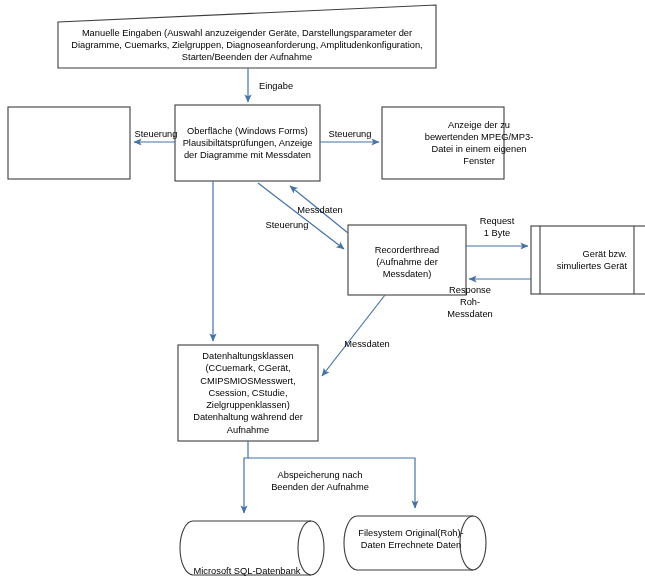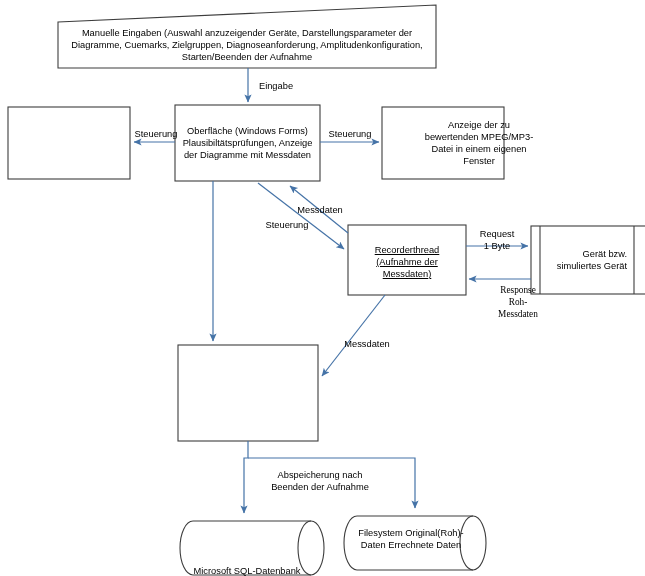--- a/index.html
+++ b/index.html
@@ -117,28 +117,31 @@
 
 
   <div class="node-text" style="left:176px; top:106px; width:143px; height:74px;align-items:center;">
     <span>Oberfläche (Windows Forms) Plausibiltätsprüfungen, Anzeige der Diagramme mit Messdaten</span>
   </div>
 
   <div class="node-text" style="left:383px; top:108px; width:120px; height:70px;margin-left:36px;">
     <span>Anzeige der zu bewertenden MPEG/MP3-Datei in einem eigenen Fenster</span>
   </div>
 
-  <div class="node-text" style="left:349px; top:226px; width:116px; height:72px;text-decoration:underline;">
+  <div class="node-text" style="left:349px; top:226px; width:116px; height:72px;">
     <span>Recorderthread (Aufnahme der Messdaten)</span>
   </div>
 
   <div class="node-text" style="left:545px; top:227px; width:85px; height:66px;text-align:right;">
     <span>Gerät bzw. simuliertes Gerät</span>
   </div>
 
+  <div class="node-text" style="left:179px; top:346px; width:138px; height:94px;">
+    <span>Datenhaltungsklassen (CCuemark, CGerät, CMIPSMIOSMesswert, Csession, CStudie, Zielgruppenklassen) Datenhaltung während der Aufnahme</span>
+  </div>
 
   <div class="node-text" style="left:186px; top:521px; width:122px; height:68px;margin-top:16px;">
     <span>Microsoft SQL-Datenbank</span>
   </div>
 
   <div class="node-text" style="left:352px; top:516px; width:118px; height:46px;">
     <span>Filesystem Original(Roh)-Daten Errechnete Daten</span>
   </div>
 
   <div class="edge-label el-center" style="left:248px; top:80px;margin-left:28px;"><span>Eingabe</span></div>
@@ -147,23 +150,23 @@
 
   <div class="edge-label el-center" style="left:350px; top:128px;"><span>Steuerung</span></div>
 
   <div class="edge-label el-center" style="left:320px; top:204px;"><span>Messdaten</span></div>
 
   <div class="edge-label el-center" style="left:287px; top:219px;"><span>Steuerung</span></div>
 
 
   <div class="edge-label el-center" style="left:367px; top:338px;"><span>Messdaten</span></div>
 
-  <div class="edge-label el-center" style="left:497px; top:228px;"><span>Request
+  <div class="edge-label el-center" style="left:497px; top:215px;"><span>Request
 1 Byte</span></div>
 
-  <div class="edge-label el-center" style="left:518px; top:284px;font-family:Liberation Serif, serif;"><span>Response
+  <div class="edge-label el-center" style="left:470px; top:284px;"><span>Response
 Roh-
 Messdaten</span></div>
 
   <div class="edge-label el-center" style="left:320px; top:469px;text-align:center;"><span>Abspeicherung nach
 Beenden der Aufnahme</span></div>
 
 </div>
 
 </body></html>

